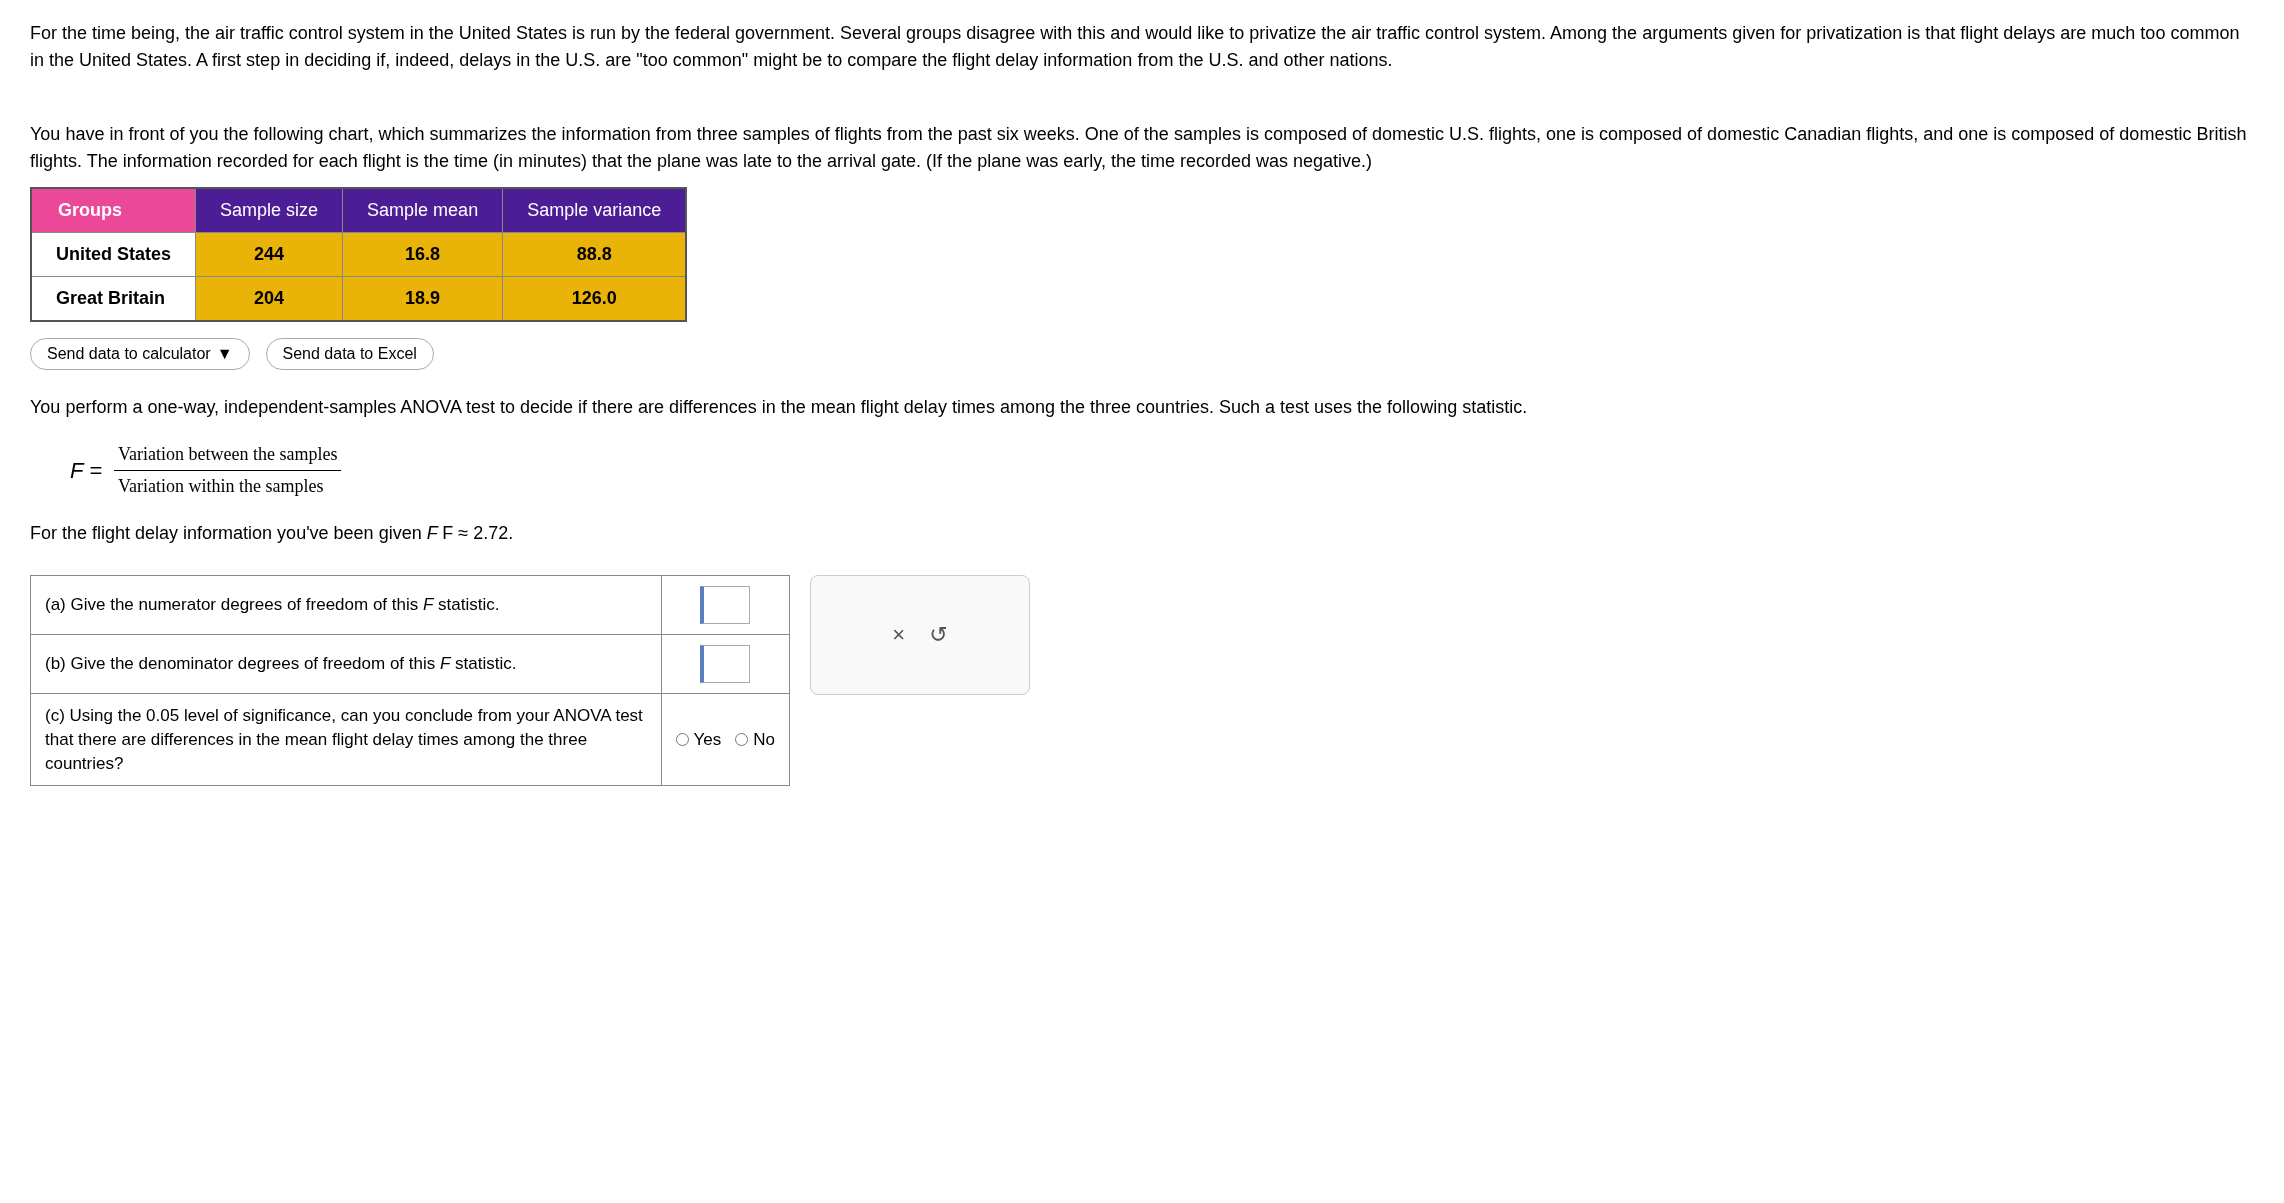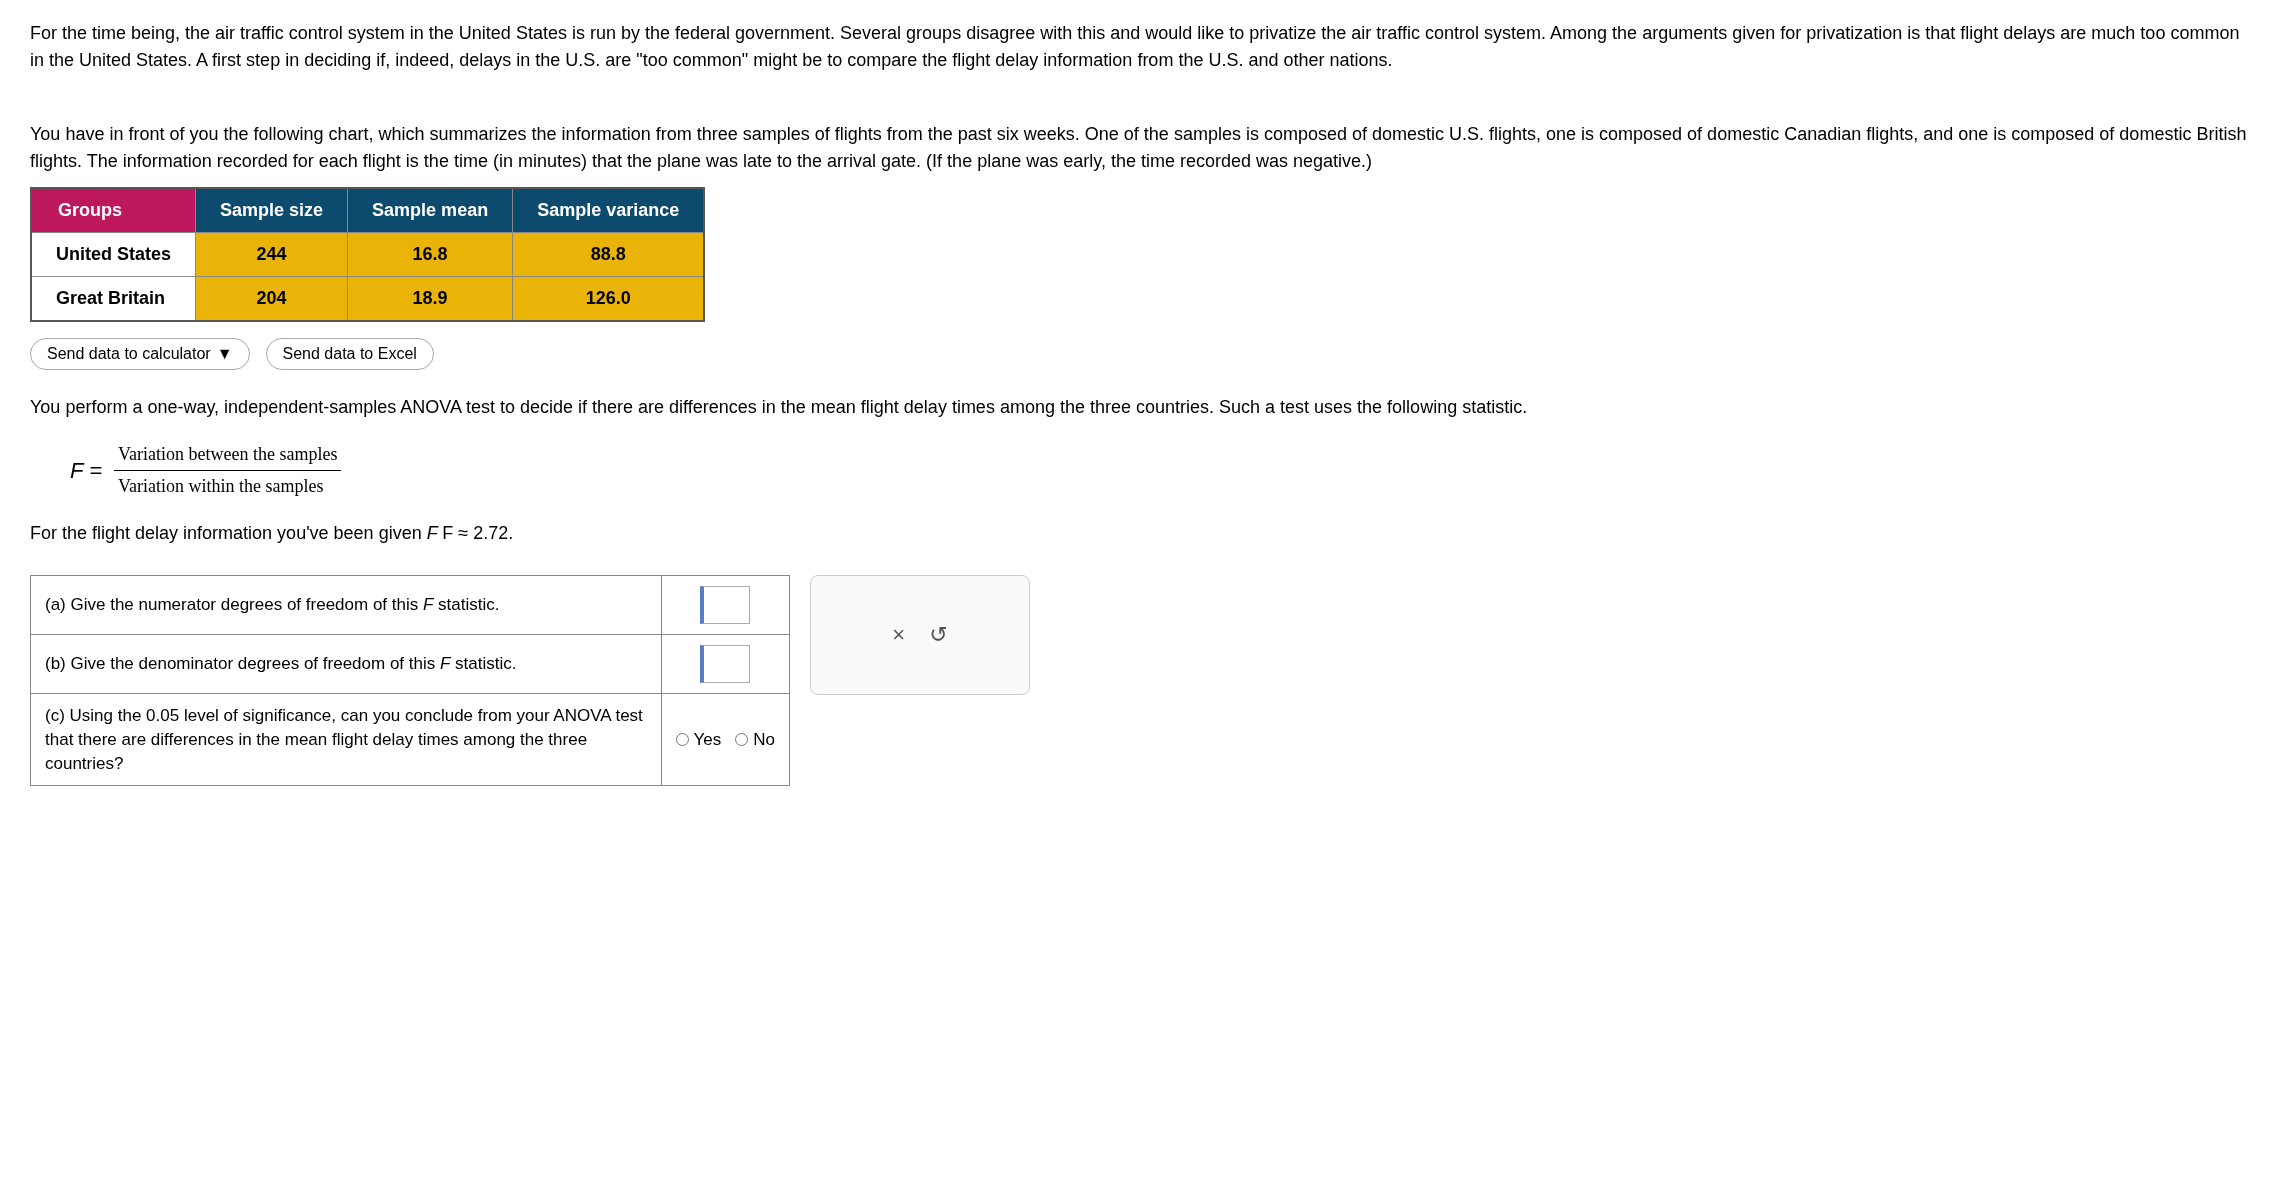--- a/index.html
+++ b/index.html
@@ -31,29 +31,29 @@
       border: 2px solid #555;
     }
 
     .data-table th, .data-table td {
       border: 1px solid #888;
       padding: 8px 24px;
       text-align: center;
     }
 
     .data-table th {
-      background-color: #0c4a6e;
+      background-color: #4c1d95;
       color: #fff;
-      font-weight: bold;
+      font-weight: normal;
     }
 
     .data-table .group-col {
       text-align: left;
       font-weight: bold;
-      background-color: #be185d;
+      background-color: #ec4899;
       color: #fff;
       padding-left: 26px;
     }
 
     .data-table td.row-label {
       text-align: left;
       font-weight: bold;
       background-color: #fff;
     }
 

